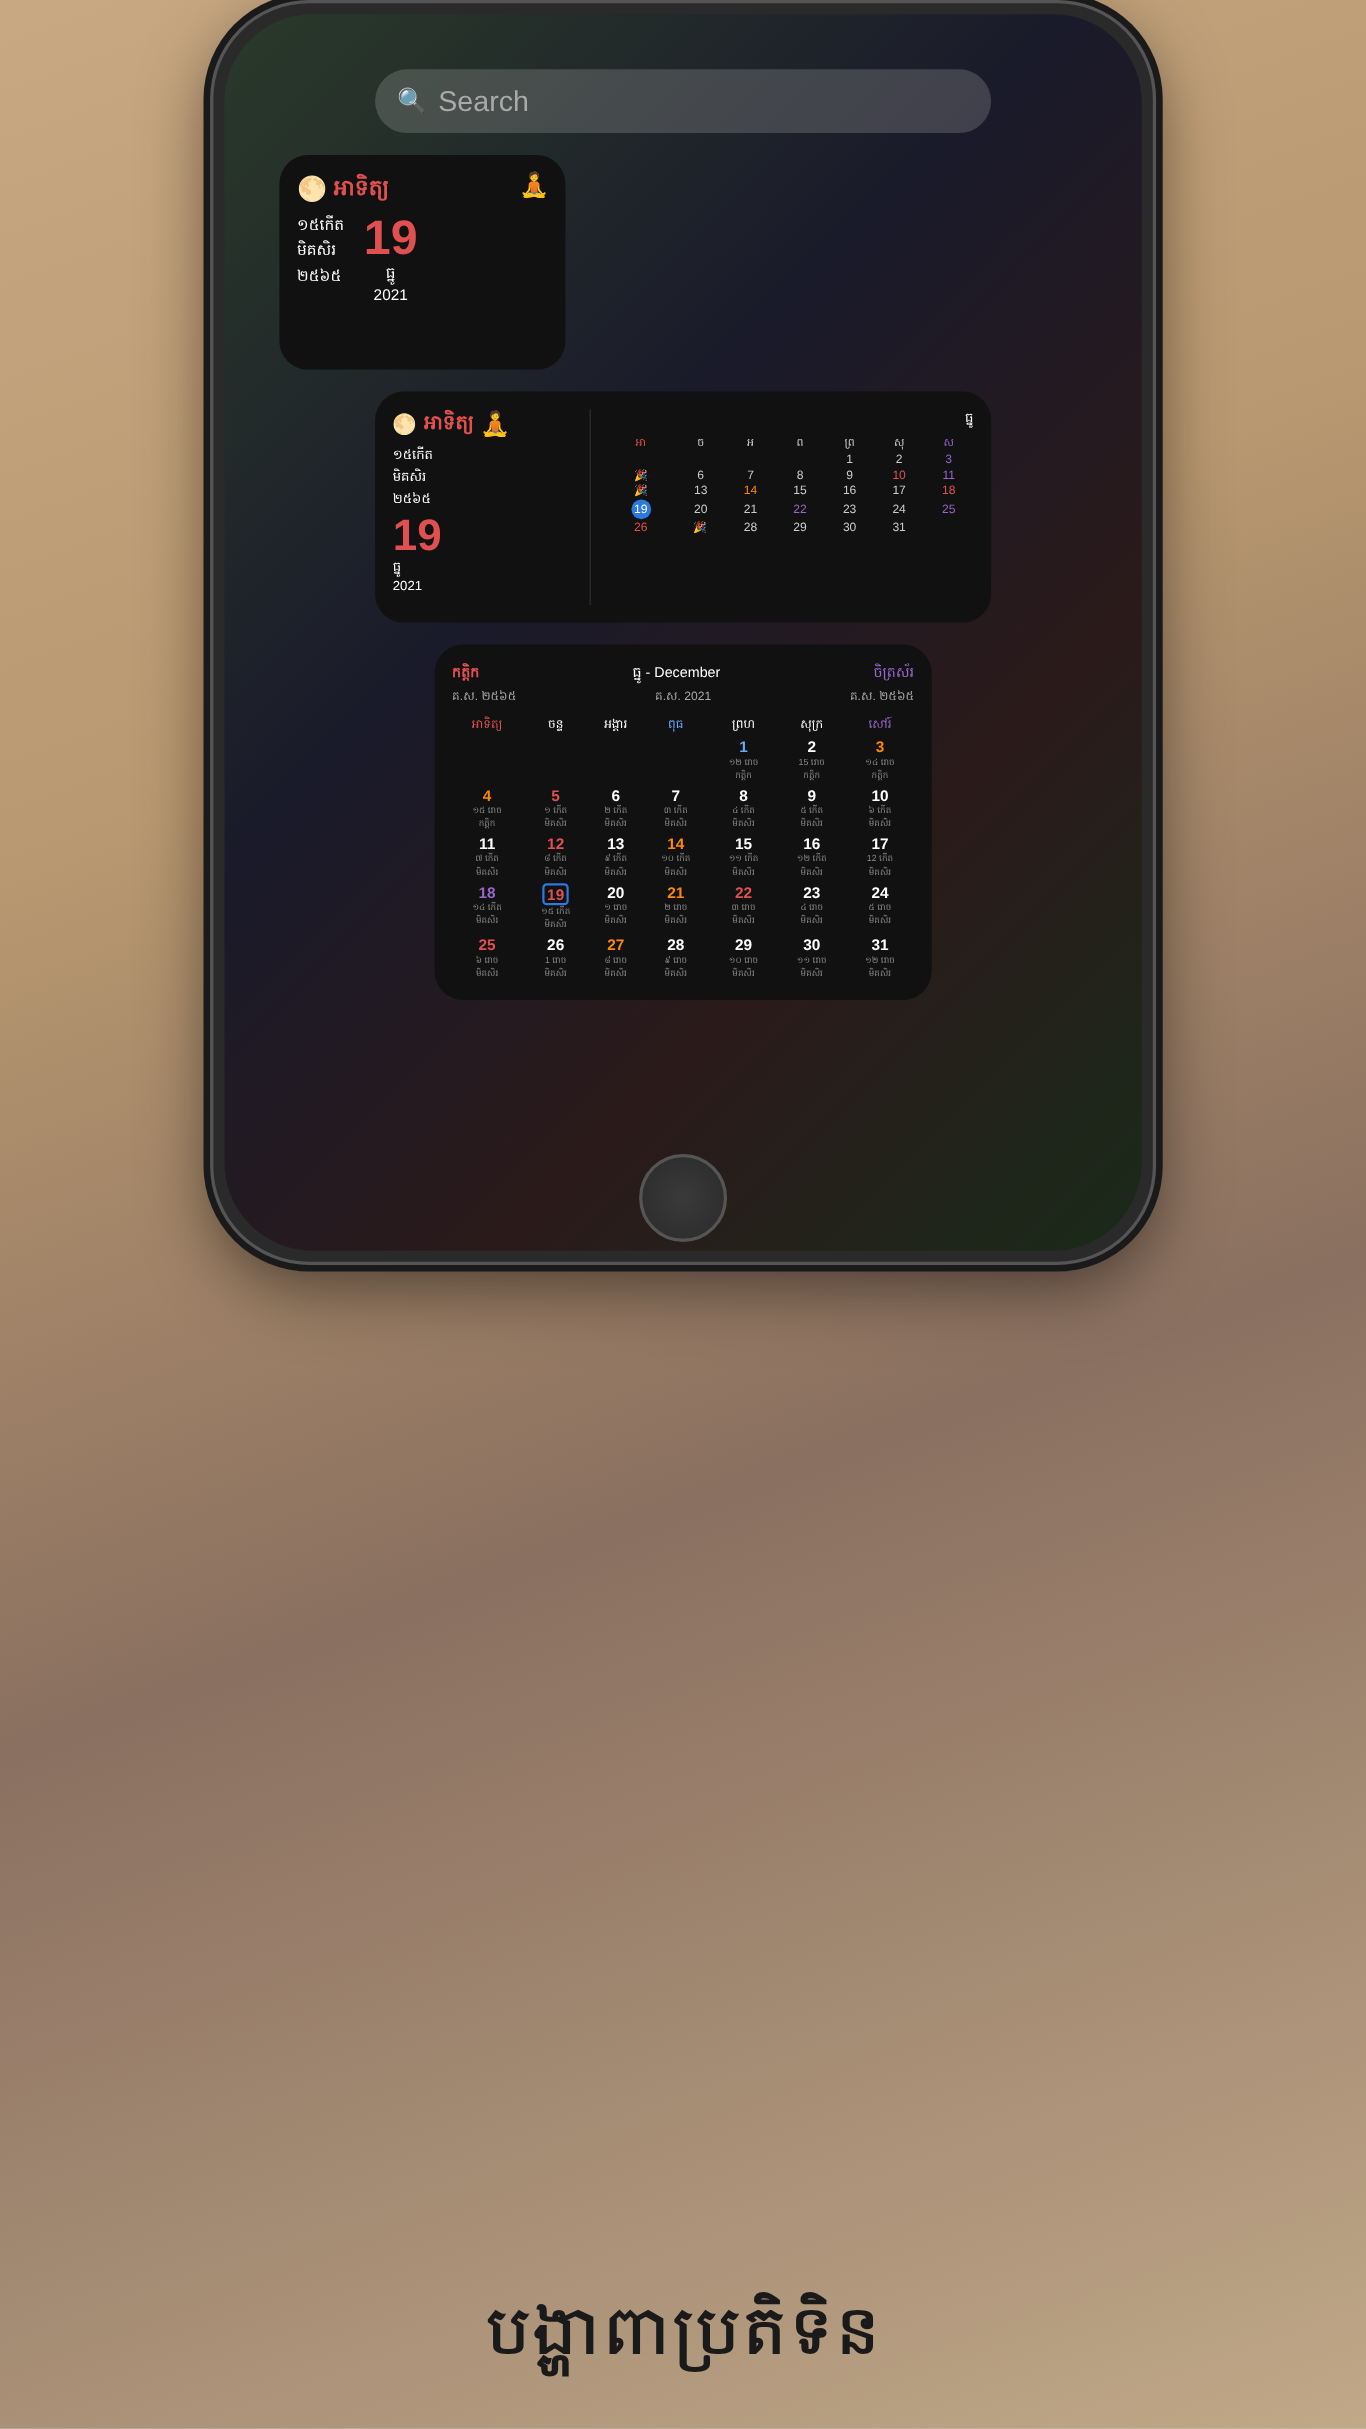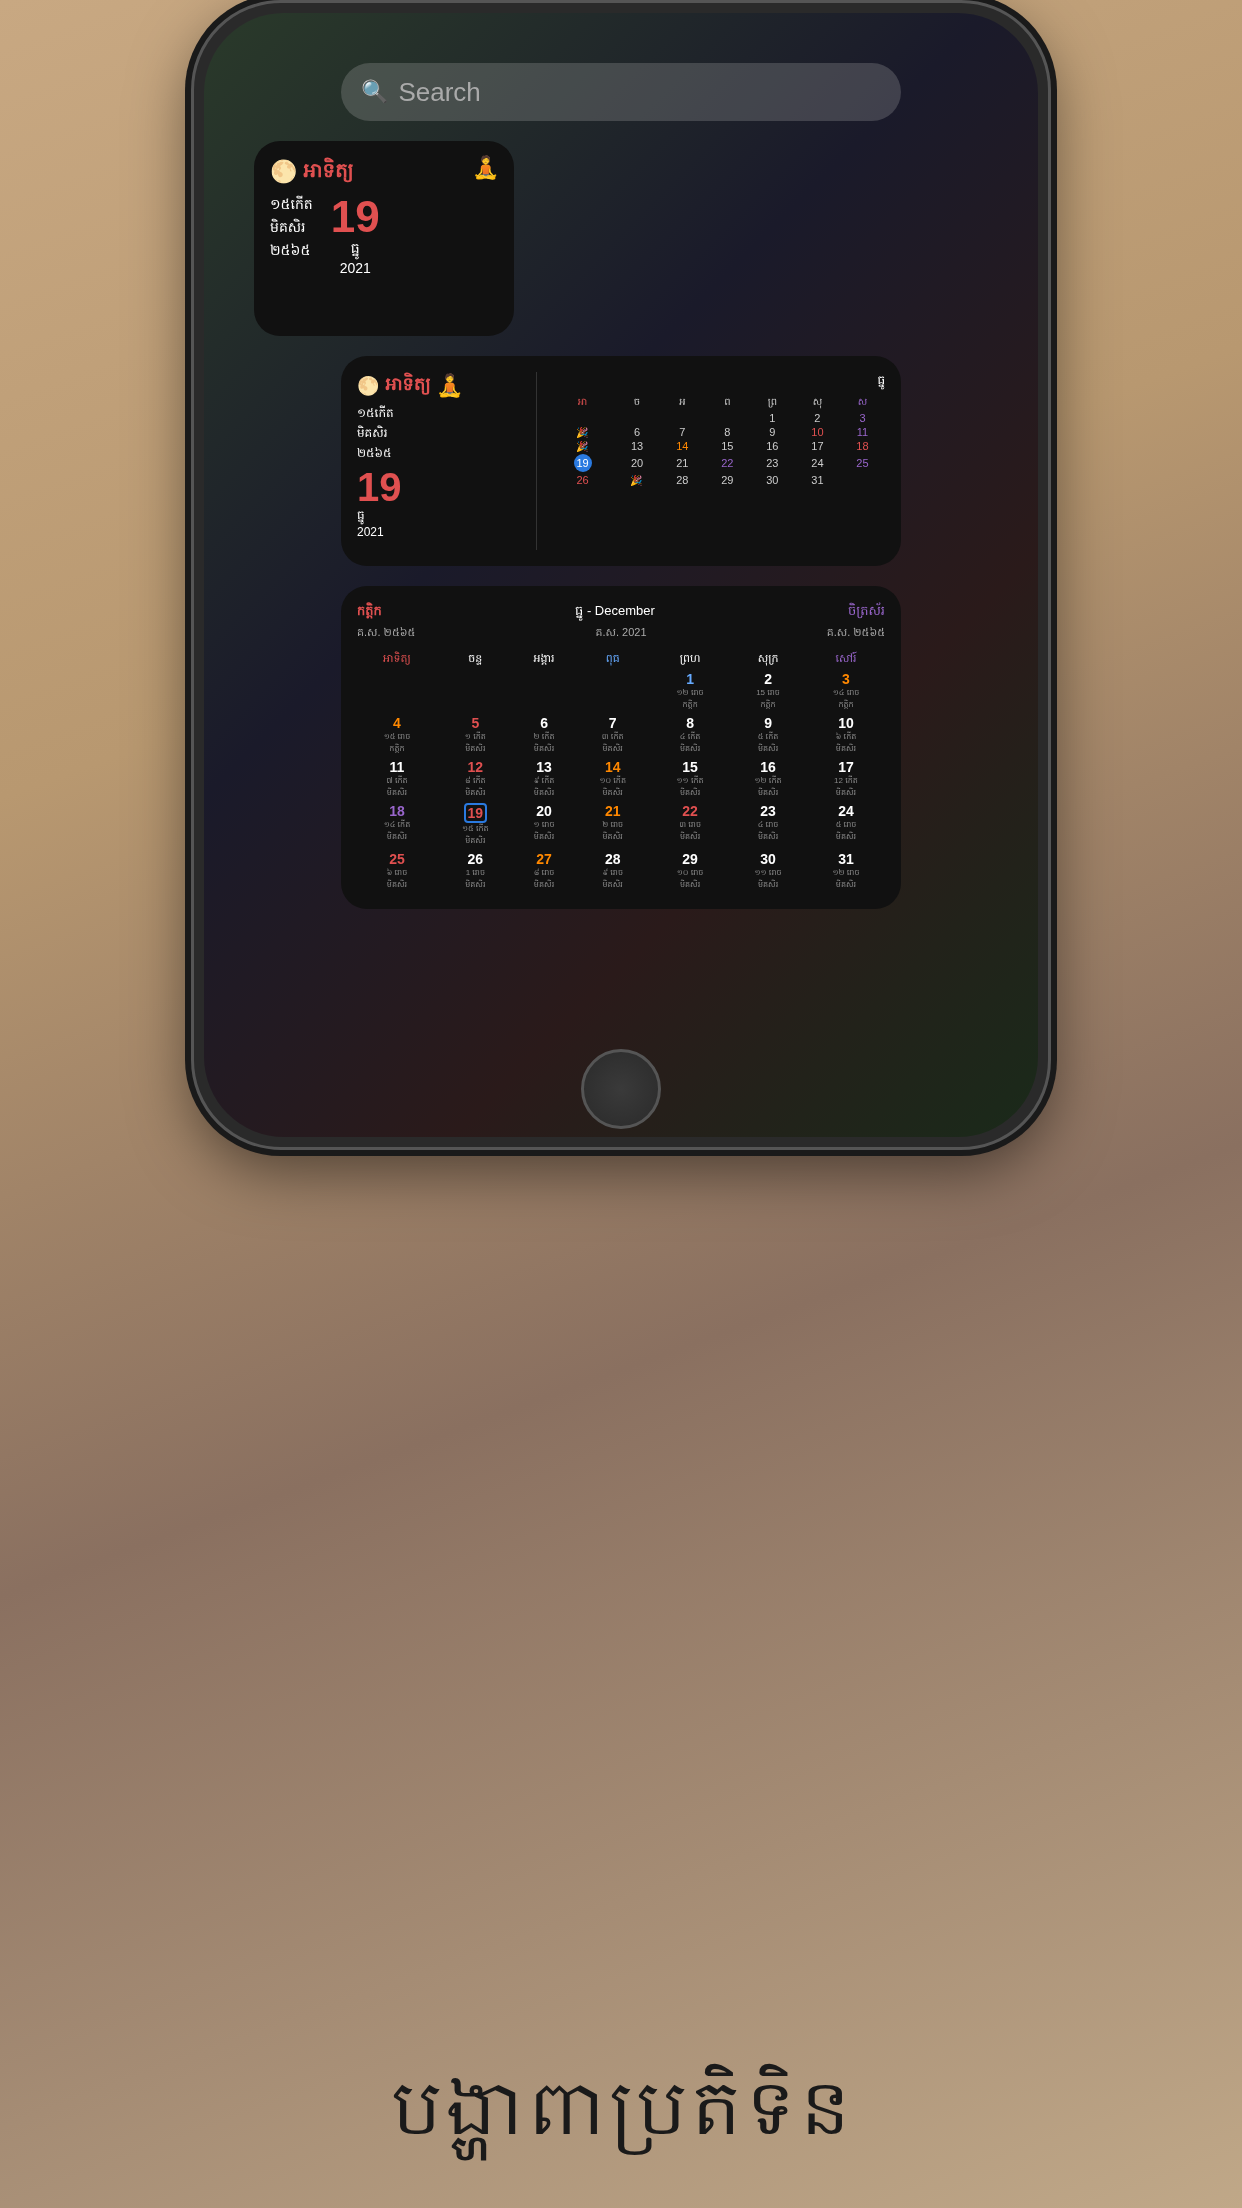--- a/index.html
+++ b/index.html
@@ -254,21 +254,21 @@
       display: inline-flex;
       align-items: center;
       justify-content: center;
     }
     .cal-purple { color: #9966cc !important; }
     .cal-orange { color: #ff8800 !important; }
     .cal-emoji { font-size: 10px; }
 
     
     .widget-large {
-      width: 560px;
+      width: 452px;
       background: #111;
       border-radius: 26px;
       padding: 16px;
       flex-shrink: 0;
     }
     .wl-header {
       display: flex;
       justify-content: space-between;
       margin-bottom: 4px;
     }
@@ -311,22 +311,22 @@
     
     .bottom-text {
       position: absolute;
       bottom: 60px;
       left: 50%;
       transform: translateX(-50%);
       text-align: center;
       width: 800px;
     }
     .bottom-line1 {
-      font-size: 72px;
-      font-weight: 400;
+      font-size: 56px;
+      font-weight: 700;
       color: #1a1a1a;
       font-family: 'Khmer', serif;
       line-height: 1.2;
     }
     .bottom-line2 {
       font-size: 70px;
       font-weight: 900;
       color: #1a1a1a;
       font-family: 'Khmer', serif;
       line-height: 1.2;

